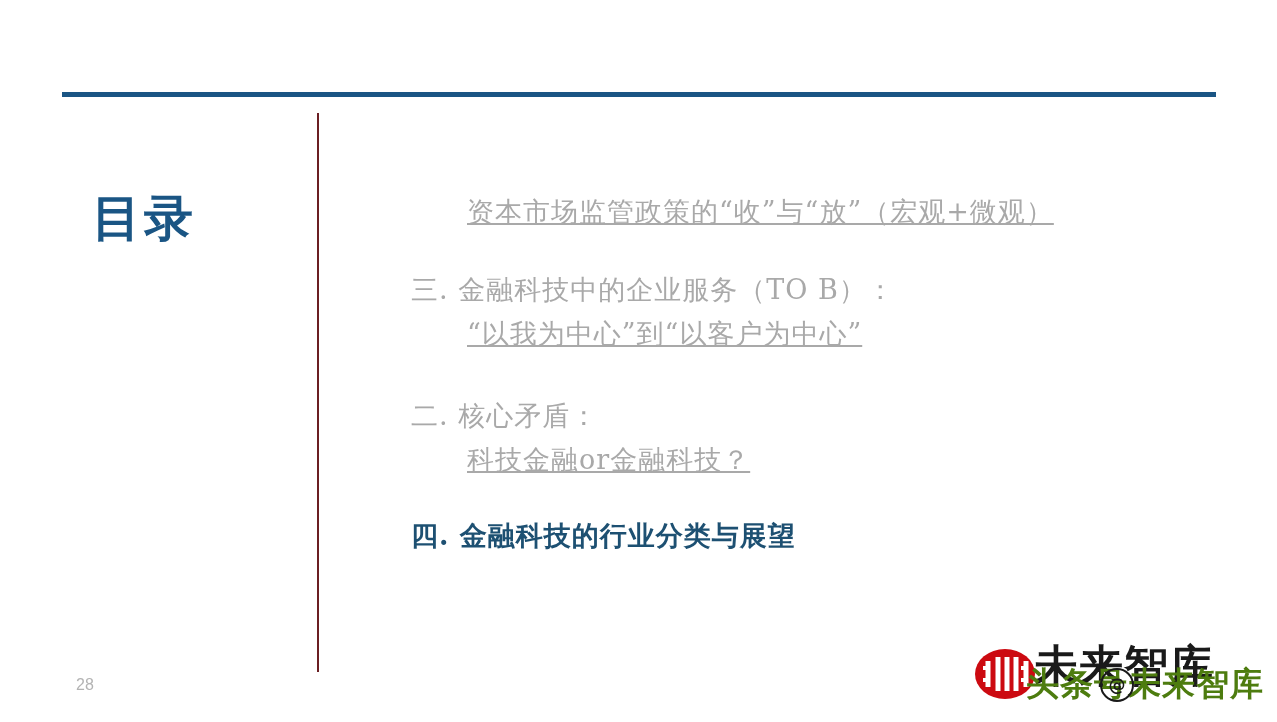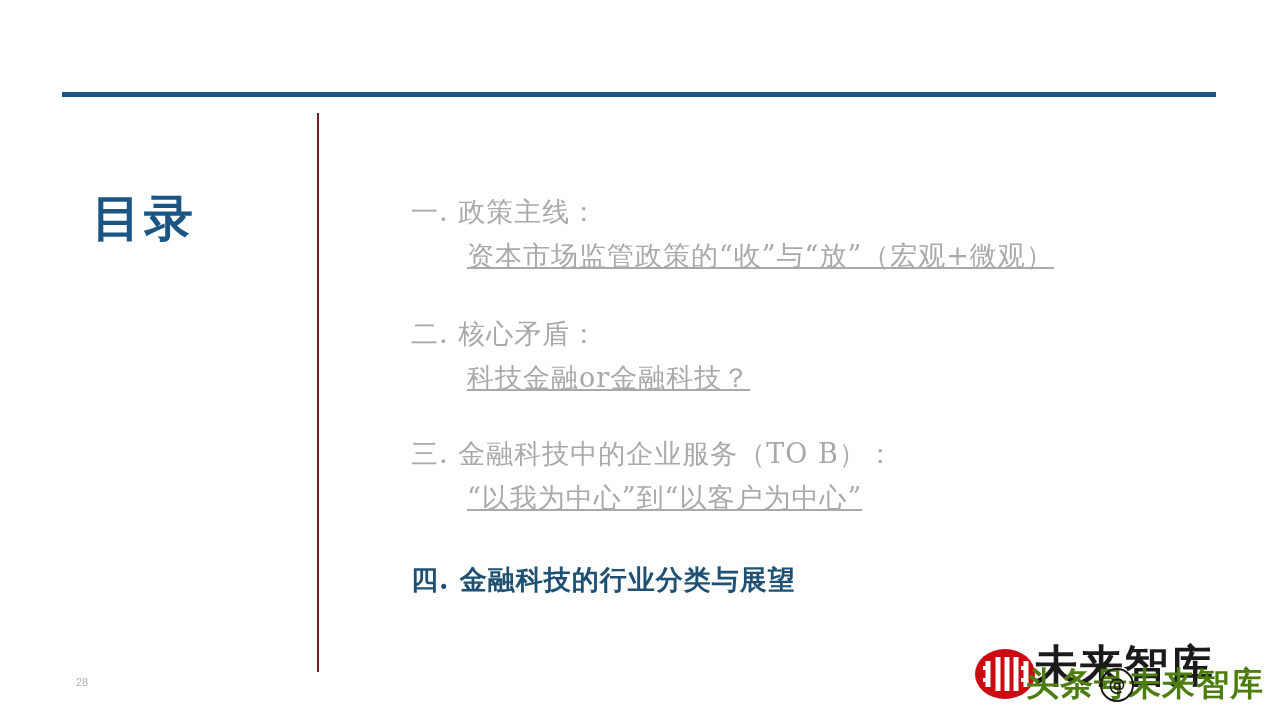--- a/index.html
+++ b/index.html
@@ -86,21 +86,21 @@
   .item-1 { margin-bottom: 34px; }
   .item-2 { margin-bottom: 32px; }
   .item-3 { margin-bottom: 38px; }
 
   
   .page-number {
     position: absolute;
     left: 76px;
     top: 676px;
     font-family: "Liberation Sans", sans-serif;
-    font-size: 11px;
+    font-size: 16px;
     color: #b3b3b3;
   }
 
   
   .brand-cluster {
     position: absolute;
     left: 968px;
     top: 640px;
     width: 309px;
     height: 76px;
@@ -159,32 +159,31 @@
 
   <div class="top-rule"></div>
 
   <div class="v-divider"></div>
 
   <div class="section-title">目录</div>
 
   <div class="toc">
 
     <div class="toc-item item-1">
-      <div class="toc-line">一. 政策主线：</div>
       <div class="toc-line indent">资本市场监管政策的“收”与“放”（宏观+微观）</div>
+    </div>
+
+    <div class="toc-item item-3">
+      <div class="toc-line">三. 金融科技中的企业服务（TO B）：</div>
+      <div class="toc-line indent">“以我为中心”到“以客户为中心”</div>
     </div>
 
     <div class="toc-item item-2">
       <div class="toc-line">二. 核心矛盾：</div>
       <div class="toc-line indent">科技金融or金融科技？</div>
-    </div>
-
-    <div class="toc-item item-3">
-      <div class="toc-line">三. 金融科技中的企业服务（TO B）：</div>
-      <div class="toc-line indent">“以我为中心”到“以客户为中心”</div>
     </div>
 
     <div class="toc-item active">
       <div class="toc-line">四. 金融科技的行业分类与展望</div>
     </div>
 
   </div>
 
   <div class="page-number">28</div>
 

